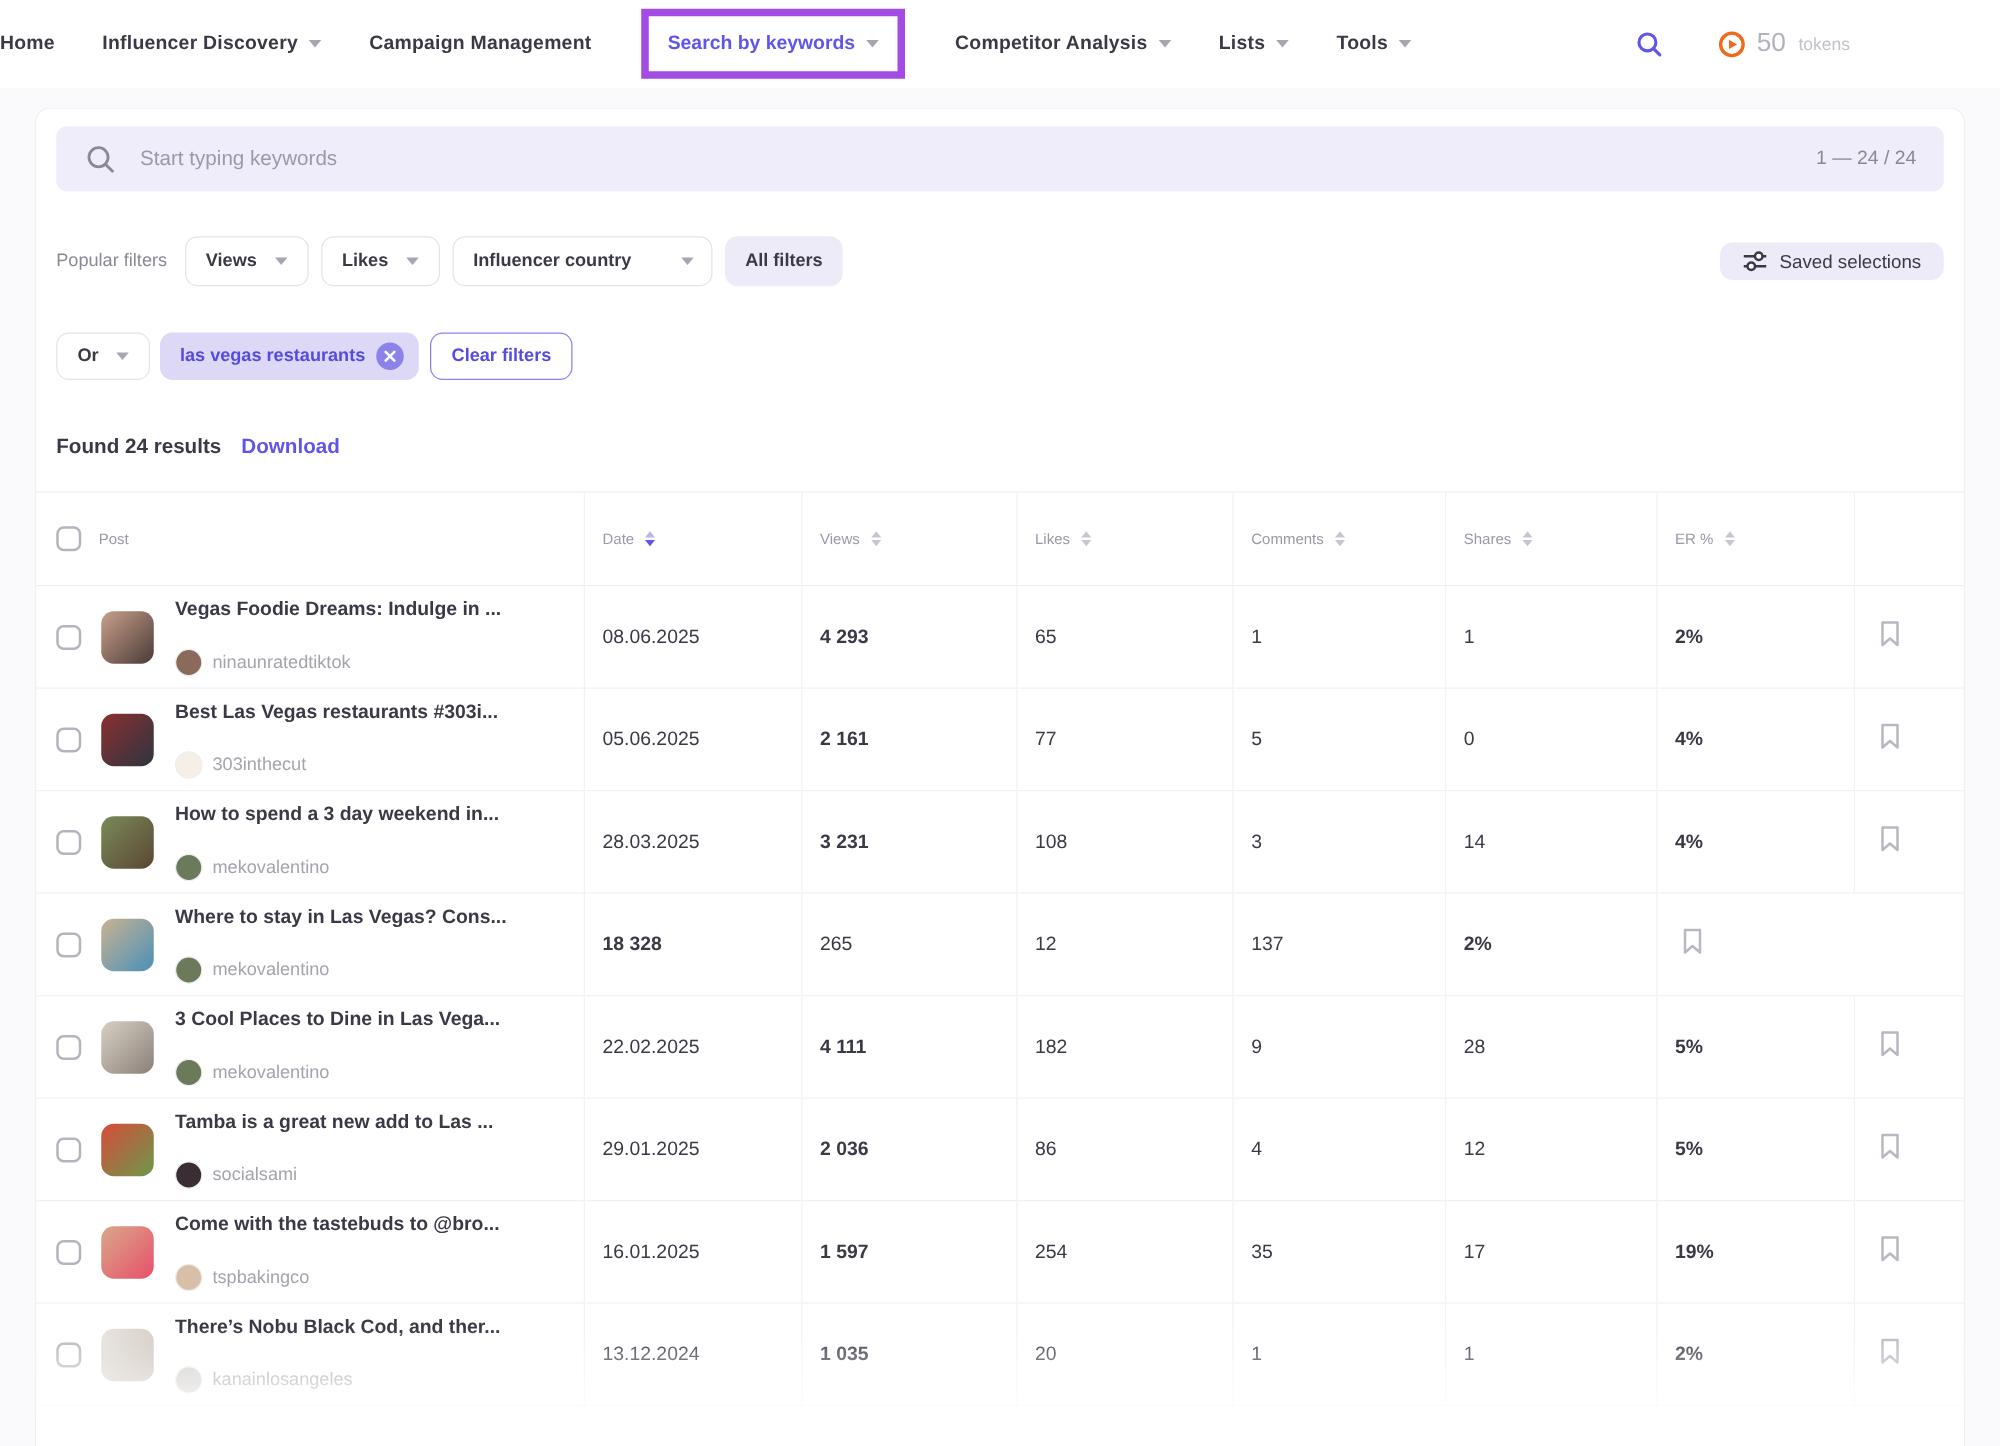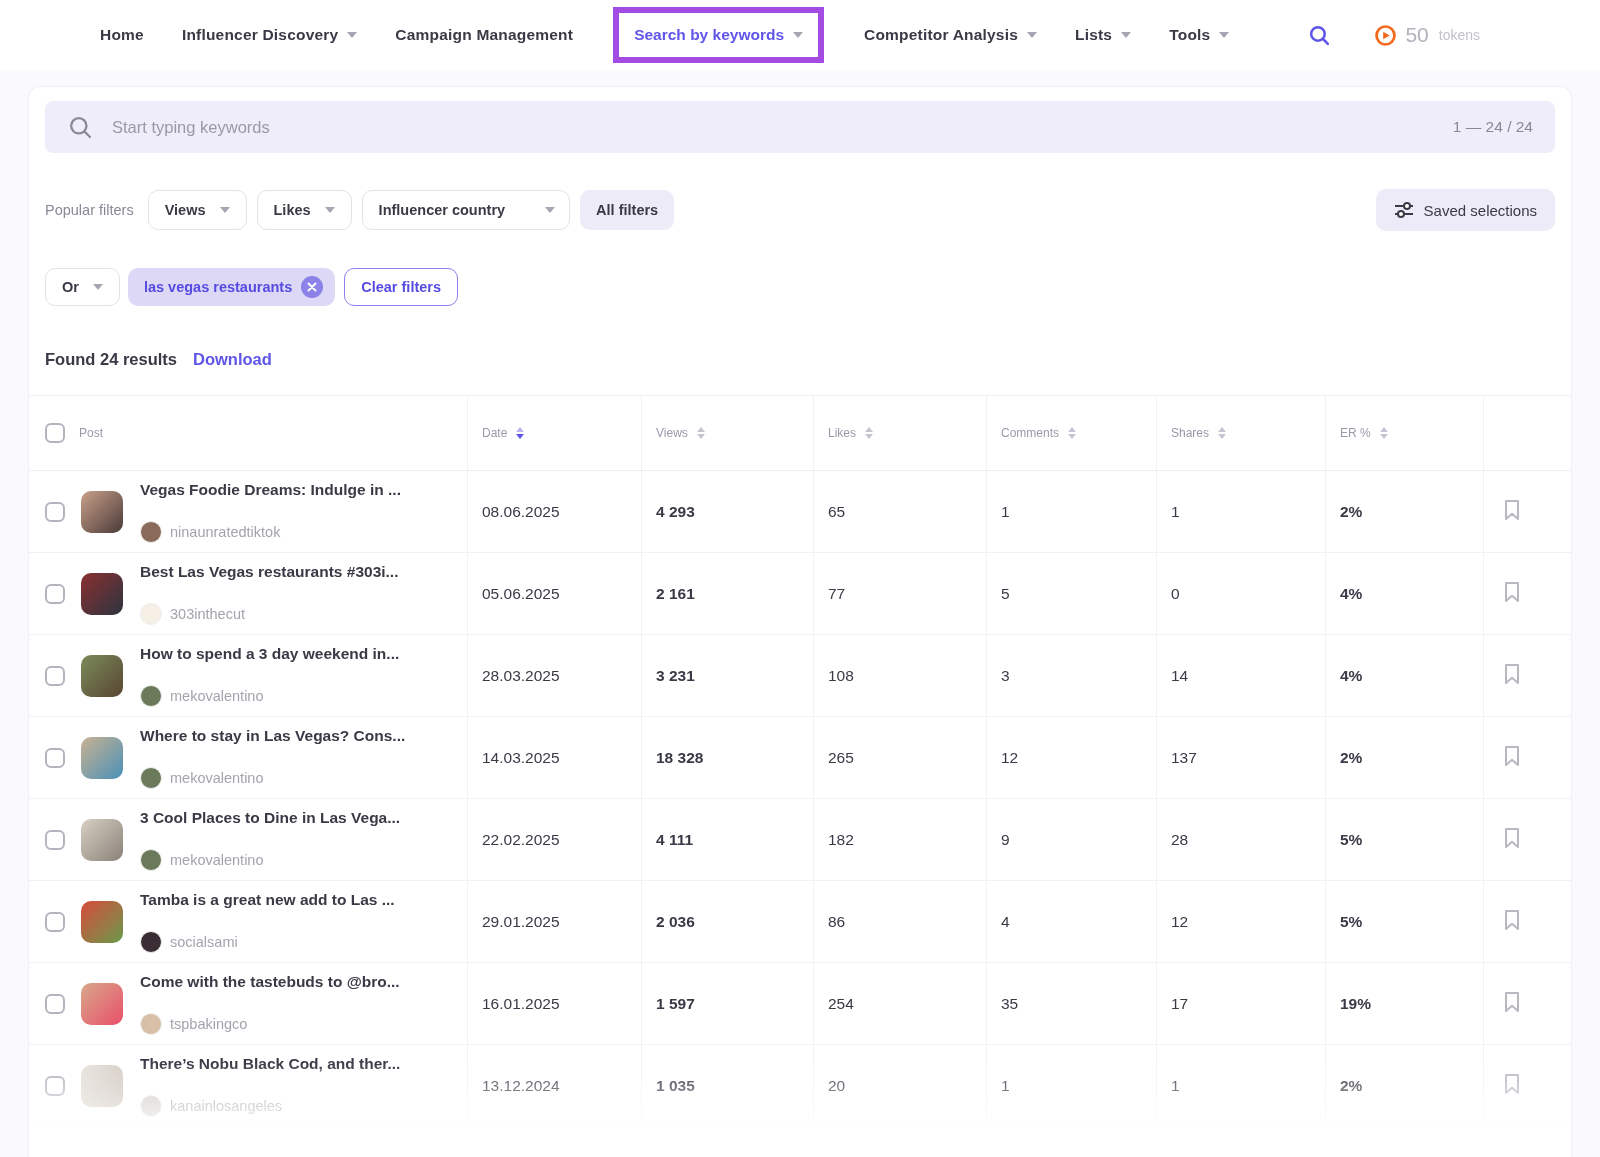--- a/index.html
+++ b/index.html
@@ -1,21 +1,21 @@
 <!DOCTYPE html>
 <html><head>
 <meta charset="utf-8">
 <style>
   * { margin:0; padding:0; box-sizing:border-box; }
   html,body { width:1600px; height:1157px; overflow:hidden; background:#fafafc;
               font-family:"Liberation Sans", sans-serif; color:#3b3946; }
 
   
   .nav { height:70px; background:#fff; display:flex; align-items:center; position:relative; }
-  .nav-items { display:flex; align-items:center; gap:38px; margin-left:100px; }
+  .nav-items { display:flex; align-items:center; gap:38px; }
   .nav-item { display:flex; align-items:center; gap:9px; font-size:15.5px; font-weight:700;
               color:#3b3946; cursor:pointer; white-space:nowrap; letter-spacing:.2px; }
   .chev { width:0; height:0; border-left:5px solid transparent; border-right:5px solid transparent;
           border-top:6px solid #a7a5b2; }
   .nav-highlight { border:6px solid #a44be4; background:#fff; padding:13px 15px; margin:0 2px;
                    display:flex; align-items:center; gap:9px; }
   .nav-highlight .nav-link { color:#5f55e8; font-size:15.5px; font-weight:700; }
   .nav-right { position:absolute; right:120px; top:0; height:70px; display:flex; align-items:center; gap:42px; }
   .tokens { display:flex; align-items:center; gap:8px; }
   .tokens-count { font-size:21px; color:#b3b1bc; font-weight:400; }
@@ -35,21 +35,21 @@
 
   
   .filters-row { margin:36px 16px 0; display:flex; align-items:center; }
   .filters-label { font-size:14.5px; color:#8a8796; margin-right:14px; }
   .pill { height:40px; border:1px solid #e4e3ec; border-radius:10px; background:#fff;
           display:flex; align-items:center; gap:14px; padding:0 16px; font-size:14.5px;
           font-weight:700; color:#3b3946; cursor:pointer; margin-right:10px; white-space:nowrap; }
   .btn-soft { height:40px; border:none; border-radius:10px; background:#edebf8; padding:0 16px;
               font-size:14.5px; font-weight:700; color:#3b3946; cursor:pointer;
               display:flex; align-items:center; gap:10px; font-family:"Liberation Sans",sans-serif; }
-  .saved { margin-left:auto; height:42px; font-weight:500; font-size:15px; padding:0 18px; }
+  .saved { margin-left:auto; height:30px; font-weight:500; font-size:15px; padding:0 18px; }
 
   
   .chips-row { margin:37px 16px 0; display:flex; align-items:center; gap:8px; }
   .or-pill { height:38px; font-weight:700; }
   .chip { height:38px; background:#dcd8f6; border-radius:10px; display:flex; align-items:center;
           gap:9px; padding:0 12px 0 16px; font-size:14.5px; font-weight:700; color:#554be0; }
   .chip-x { width:22px; height:22px; border-radius:50%; background:#8b82ea; display:inline-flex;
             align-items:center; justify-content:center; cursor:pointer; }
   .clear-btn { height:38px; background:#fff; border:1.5px solid #8b82ea; border-radius:10px;
                padding:0 16px; font-size:14.5px; font-weight:700; color:#554be0; cursor:pointer;
@@ -345,21 +345,20 @@
       <span class="cb"></span>
       <span class="thumb" style="background: linear-gradient(135deg, rgb(201, 178, 145), rgb(74, 144, 184));"></span>
       <span class="post-meta">
         <span class="post-title">Where to stay in Las Vegas? Cons...</span>
         <span class="post-user">
           <span class="avatar" style="background: rgb(106, 122, 90);"></span>
           <span class="username">mekovalentino</span>
         </span>
       </span>
     </div>
-    <div class="td td-date">14.03.2025</div>
     <div class="td td-views">18 328</div>
     <div class="td td-likes">265</div>
     <div class="td td-comments">12</div>
     <div class="td td-shares">137</div>
     <div class="td td-er">2%</div>
     <div class="td td-bm">
       <span class="bm">
         <svg width="20" height="24" viewBox="0 0 20 24">
           <path d="M4 3 h12 v18 l-6 -5.2 -6 5.2 z" fill="none" stroke="#b9b7c2" stroke-width="2" stroke-linejoin="round"></path>
         </svg>

